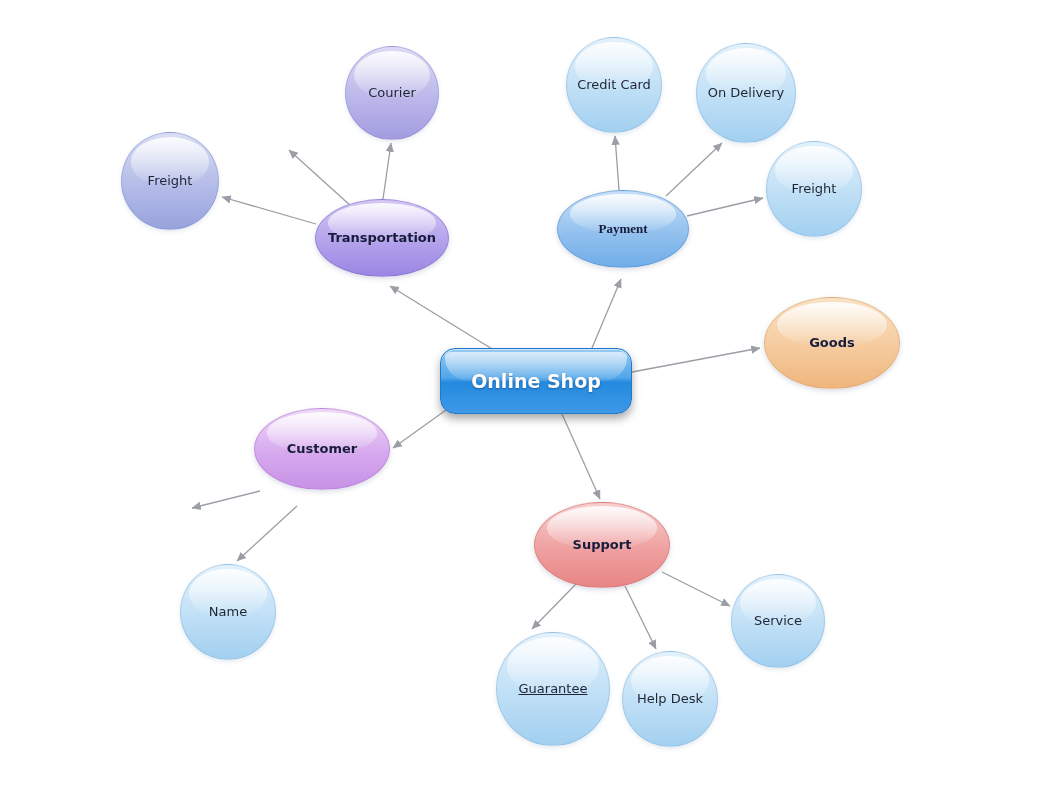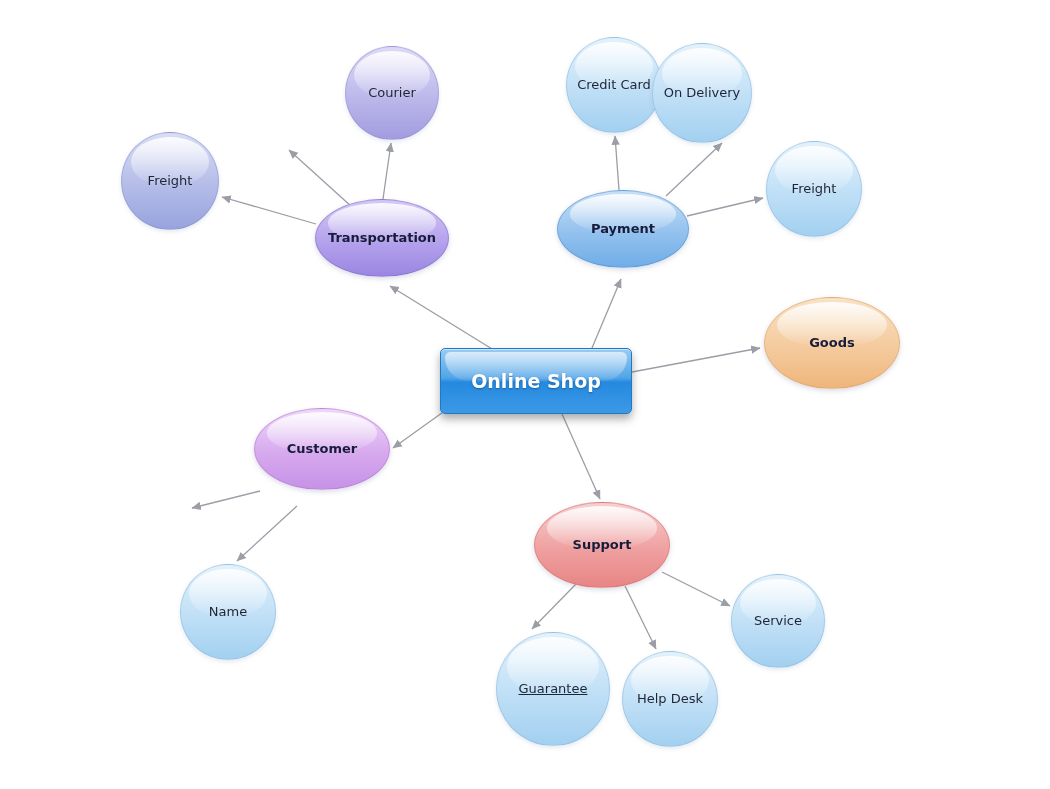--- a/index.html
+++ b/index.html
@@ -15,41 +15,41 @@
           border-radius:50%; background:linear-gradient(to bottom, rgba(255,255,255,.9), rgba(255,255,255,0)); }
 
   .circle { border-radius:50%; box-shadow:0 2px 4px rgba(110,140,170,.18); }
   .ellipse { border-radius:50%; font-weight:bold; color:#161c3a; box-shadow:0 2px 5px rgba(110,120,160,.25); }
 
   .leaf-blue   { background:linear-gradient(to bottom,#e3f2fc 0%,#bfdff6 55%,#a2d0f0 100%); border:1px solid rgba(130,175,215,.45); }
   .leaf-purple { background:linear-gradient(to bottom,#dcdaf5 0%,#bcb8ea 55%,#a29ce0 100%); border:1px solid rgba(140,135,210,.45); }
   .leaf-peri   { background:linear-gradient(to bottom,#d9def4 0%,#b4bce8 55%,#98a3dd 100%); border:1px solid rgba(130,140,205,.45); }
 
   .br-transport { background:linear-gradient(to bottom,#d4c8f5 0%,#b4a2ec 55%,#9a86e2 100%); border:1px solid rgba(125,105,200,.5); }
-  .br-payment   { background:linear-gradient(to bottom,#c7e0f8 0%,#93c1ee 55%,#6fade8 100%); border:1px solid rgba(80,140,200,.5); }
+  .br-payment   { background:linear-gradient(to bottom,#c7e0f8 0%,#93c1ee 55%,#6fade8 100%); border:1px solid rgba(80,140,200,.5);font-family:Liberation Serif, serif; }
   .br-goods     { background:linear-gradient(to bottom,#f9e2c4 0%,#f3c493 70%,#eeb57b 100%); border:1px solid rgba(215,160,100,.5); }
   .br-customer  { background:linear-gradient(to bottom,#eed8f8 0%,#d7a9ee 55%,#c692e6 100%); border:1px solid rgba(175,115,210,.5); }
   .br-support   { background:linear-gradient(to bottom,#f8cfcf 0%,#efa0a0 55%,#e88585 100%); border:1px solid rgba(210,110,110,.5); }
 
   .center-box { position:absolute; z-index:3; left:440px; top:348px; width:190px; height:64px;
-          border-radius:5px; display:flex; align-items:center; justify-content:center;
+          border-radius:15px; display:flex; align-items:center; justify-content:center;
           background:linear-gradient(to bottom,#9acbf2 0%,#51a5e8 45%,#2489df 52%,#3e99e6 100%);
           border:1px solid #1f79c8;
           box-shadow:0 5px 8px rgba(70,70,70,.45), inset 0 1px 0 rgba(255,255,255,.5);
           color:#ffffff; font-weight:bold; font-size:19px; text-shadow:0 1px 2px rgba(20,60,110,.55); }
   .center-box::before { content:""; position:absolute; left:4px; right:4px; top:3px; height:46%;
           border-radius:9px 9px 40px 40px; background:linear-gradient(to bottom, rgba(255,255,255,.65), rgba(255,255,255,.08)); }
   .center-box .lbl { position:relative; z-index:2; }
 
   
   .n-mail        { left:230px; top:57px;  width:94px;  height:94px; }
   .n-courier     { left:345px; top:46px;  width:94px;  height:94px; }
   .n-freight     { left:121px; top:132px; width:98px;  height:98px; }
   .n-creditcard  { left:566px; top:37px;  width:96px;  height:96px; }
-  .n-ondelivery  { left:652px; top:43px;  width:100px; height:100px;text-align:center; }
+  .n-ondelivery  { left:696px; top:43px;  width:100px; height:100px;text-align:center; }
   .n-invoice     { left:766px; top:141px; width:96px;  height:96px; }
   .n-address     { left:92px;  top:468px; width:98px;  height:98px; }
   .n-name        { left:180px; top:564px; width:96px;  height:96px; }
   .n-guarantee   { left:496px; top:632px; width:114px; height:114px;text-decoration:underline; }
   .n-helpdesk    { left:622px; top:651px; width:96px;  height:96px; }
   .n-service     { left:731px; top:574px; width:94px;  height:94px; }
 
   
   .n-transportation { left:315px; top:199px; width:134px; height:78px; }
   .n-payment        { left:557px; top:190px; width:132px; height:78px; }

